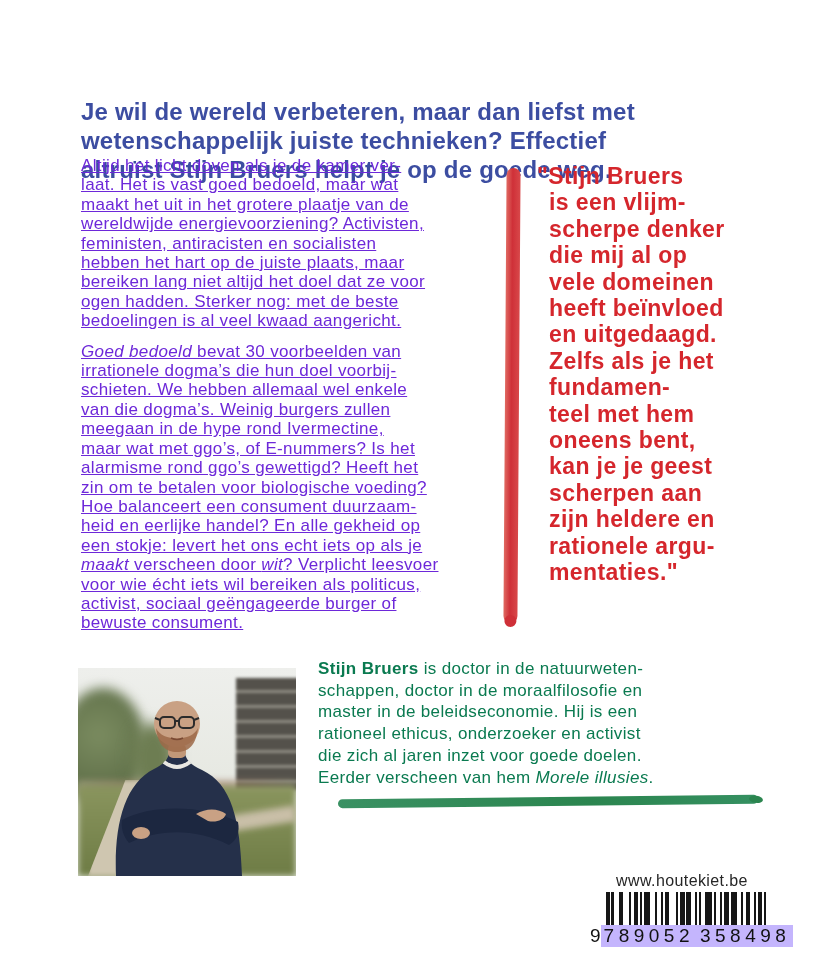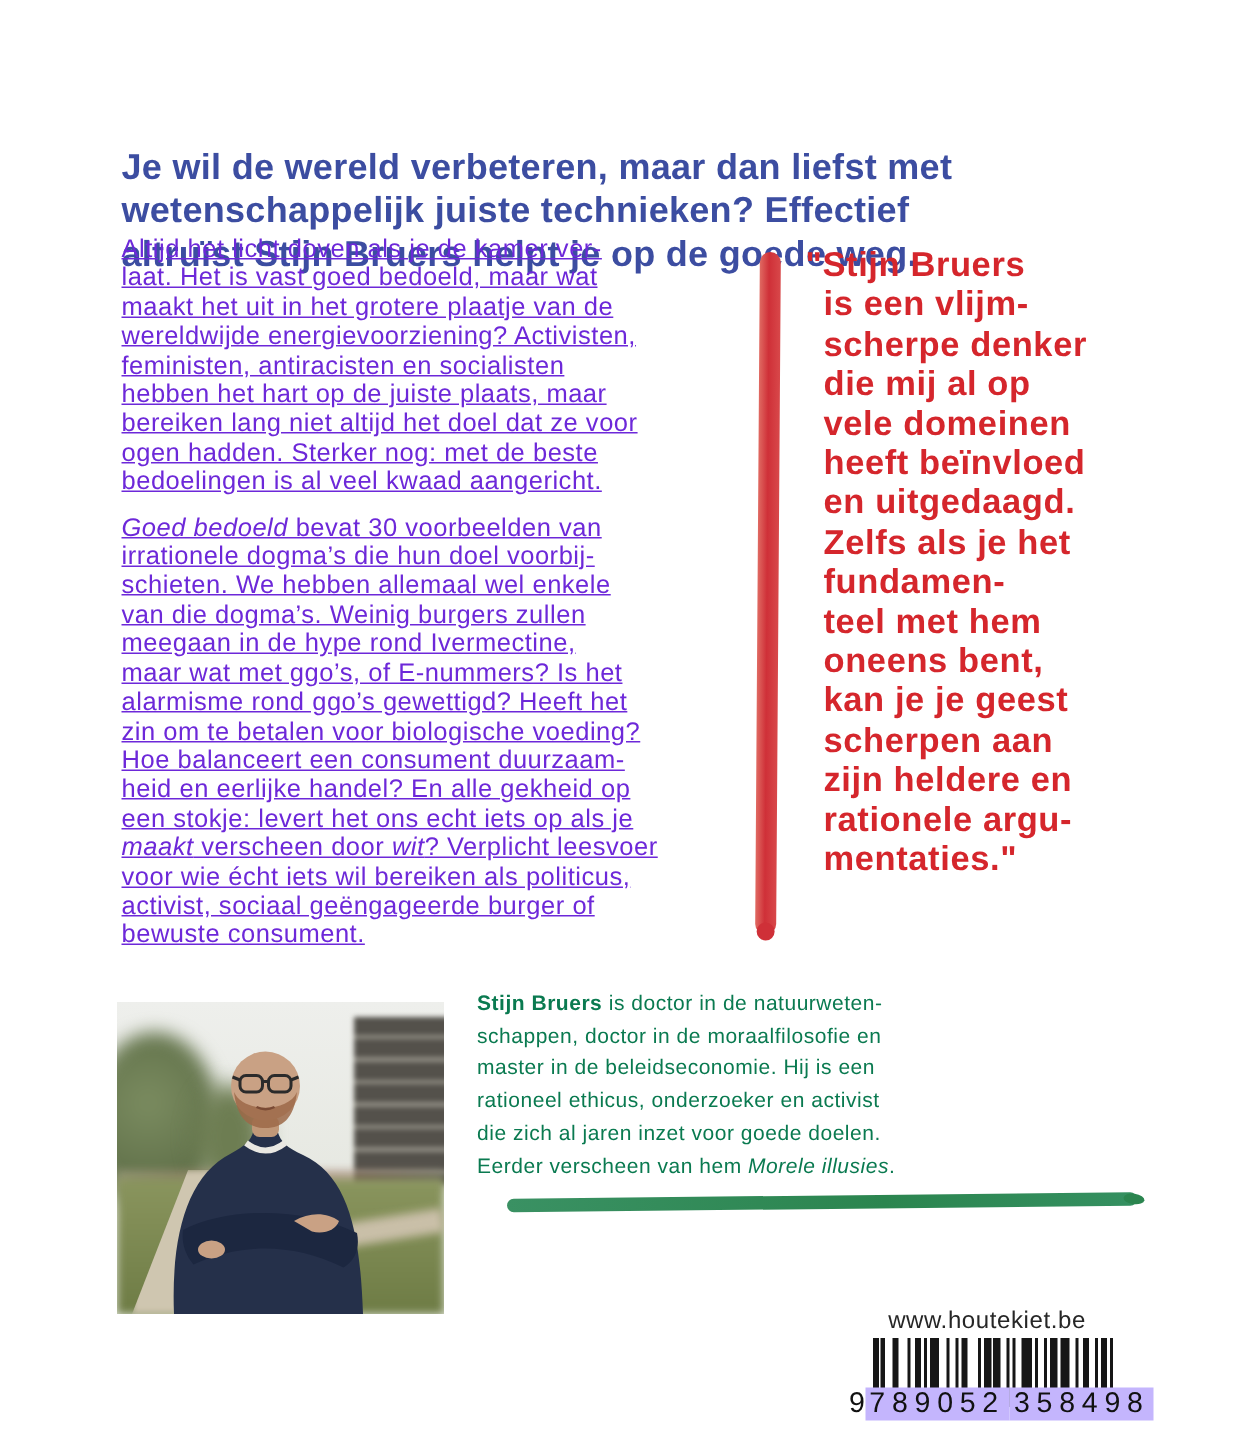--- a/index.html
+++ b/index.html
@@ -76,35 +76,35 @@
   .ph-path{left:10px;bottom:0;width:110px;height:96px;
     clip-path:polygon(34% 0,52% 0,86% 100%,0 100%);
     background:#cfc6b0;filter:blur(2px);}
   .ph-path2{right:0;bottom:48px;width:86px;height:16px;
     background:#c9bfa8;transform:rotate(-9deg);filter:blur(3px);}
   .person{position:absolute;inset:0;}
 
   
   .bio{
     position:absolute;left:318px;top:658px;width:468px;
-    font-size:14px;line-height:21.7px;letter-spacing:0.35px;
+    font-size:17px;line-height:21.7px;letter-spacing:0.35px;
     color:#0a7a50;
   }
   .green-stroke{
     position:absolute;left:338px;top:797px;width:420px;height:9px;
     background:linear-gradient(90deg,#3a9163,#2b854f 60%,#359061);
     border-radius:5px;transform:rotate(-0.6deg);
   }
   .green-stroke:after{
     content:"";position:absolute;right:-5px;top:1px;width:14px;height:7px;
     background:#2b854f;border-radius:50%;transform:rotate(8deg);
   }
 
   
-  .barcode-wrap{position:absolute;left:566px;top:872px;width:178px;}
+  .barcode-wrap{position:absolute;left:590px;top:872px;width:178px;}
   .bc-url{
     text-align:center;font-size:16px;letter-spacing:0.4px;color:#262626;
     margin-left:16px;width:152px;
   }
   .bars-row{position:relative;margin-left:16px;margin-top:2px;width:160px;height:52px;}
   #bars{display:flex;height:46px;}
   #bars span{flex:none;height:100%;}
   #bars .bar{background:#161616;}
   .guard{position:absolute;top:0;width:2.2px;height:52px;background:#161616;}
   .g1{left:0;} .g2{left:4.5px;} .g3{left:77px;} .g4{left:81.5px;} .g5{right:4.5px;} .g6{right:0;}

